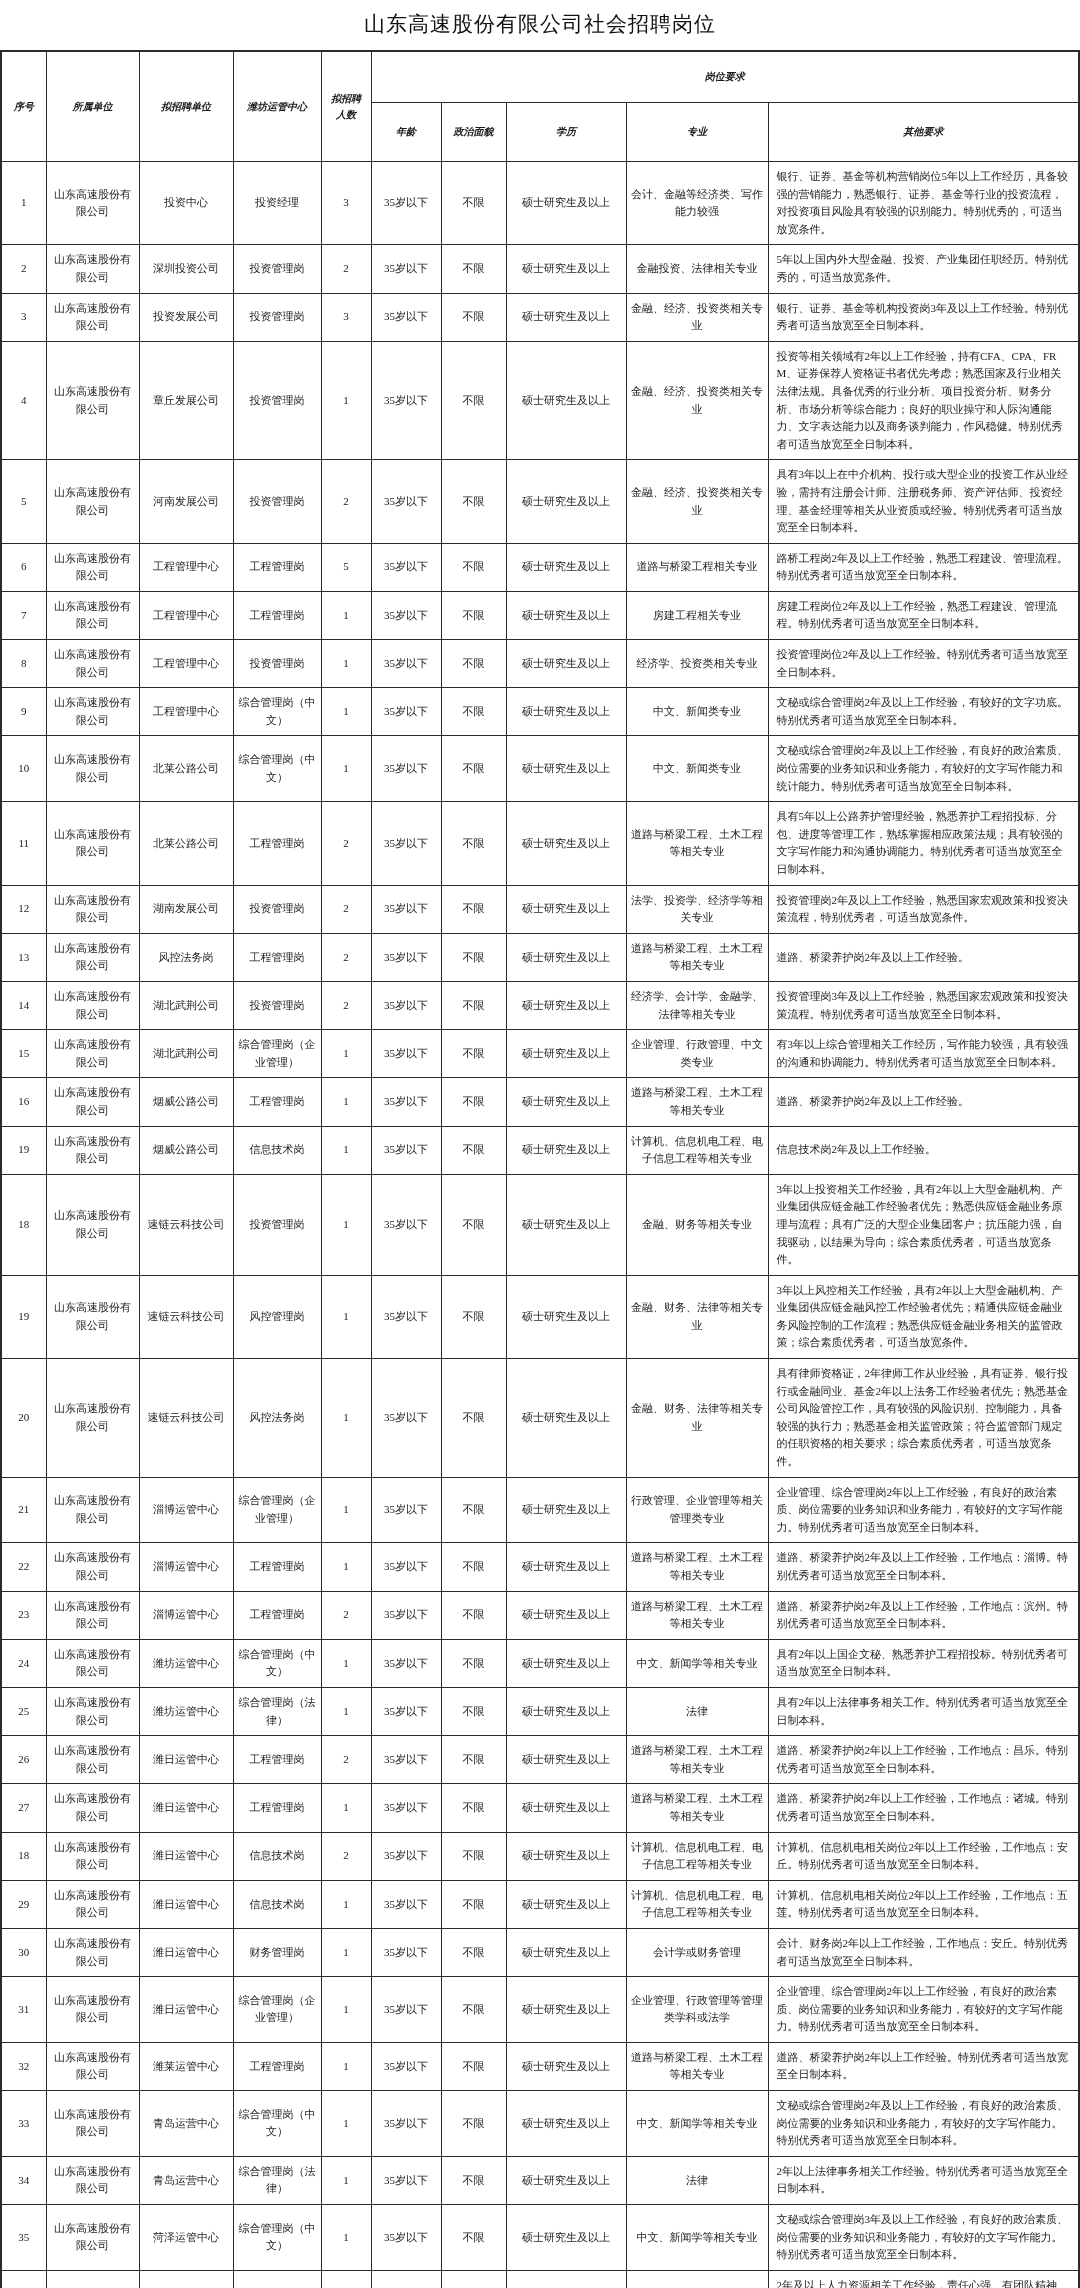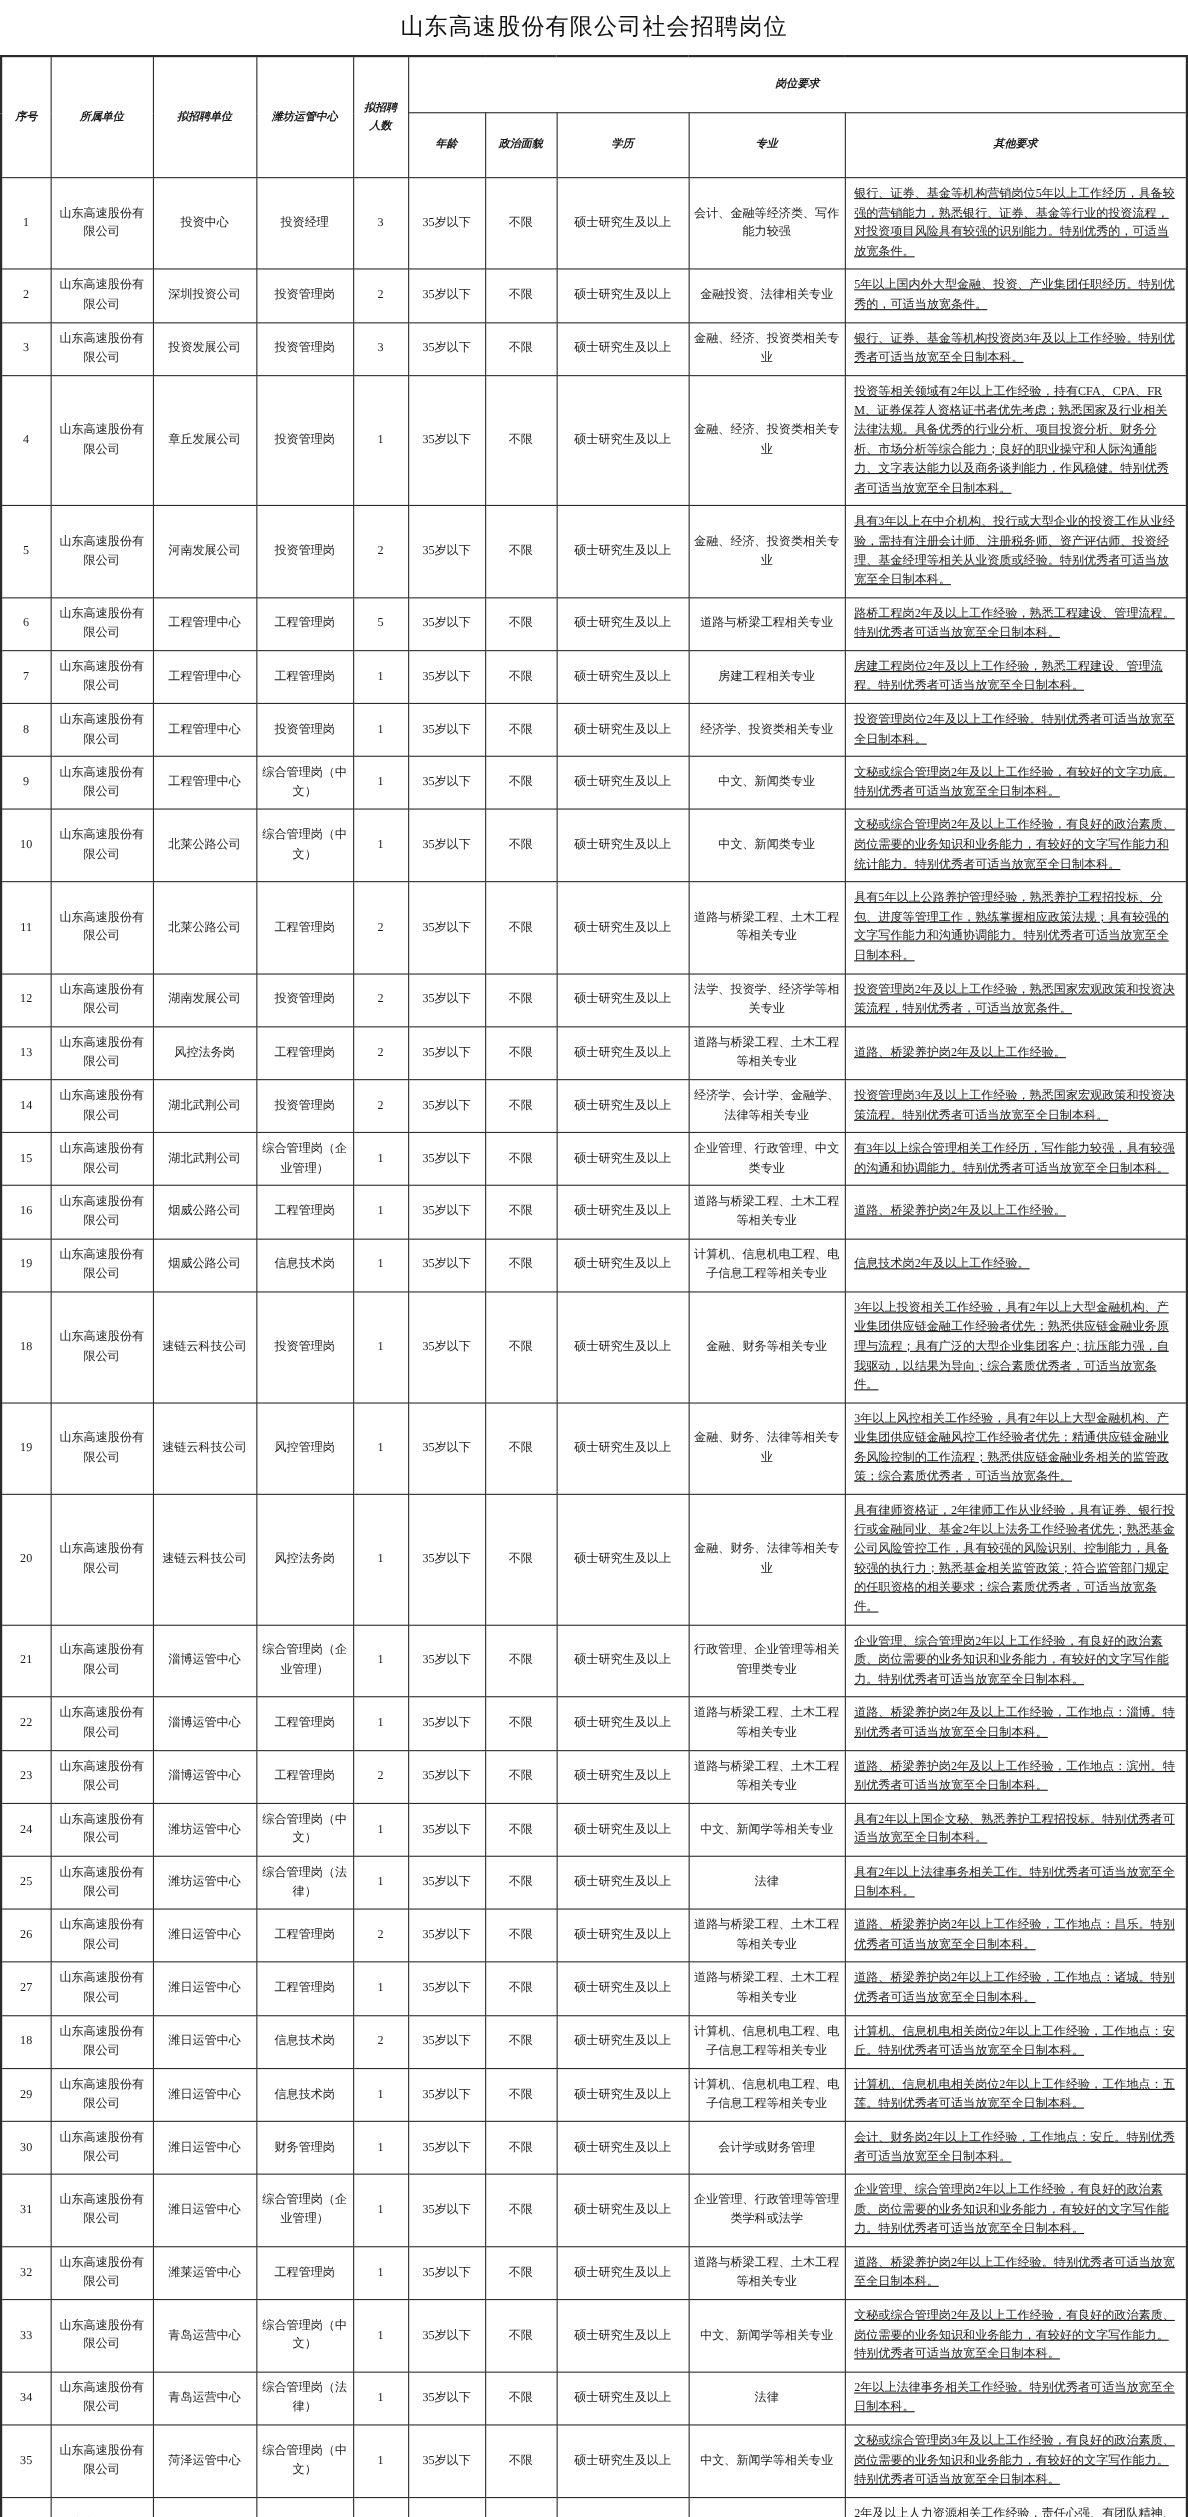--- a/index.html
+++ b/index.html
@@ -44,21 +44,20 @@
     font-weight: bold;
     font-size: 10px;
     padding: 8px 9px;
     font-style: italic;
   }
   .recruit-table thead tr.group-row th { height: 34px; }
   .recruit-table thead tr.sub-row th { height: 42px; }
   .recruit-table td.cell-other {
     text-align: left;
     padding: 6px 8px;
-    text-decoration: underline;
   }
   .recruit-table td.cell-seq { font-size: 11px; }
   
   col.c-seq       { width: 45px;  }
   col.c-affil     { width: 93px;  }
   col.c-recruit   { width: 94px;  }
   col.c-position  { width: 88px;  }
   col.c-count     { width: 50px;  }
   col.c-age       { width: 70px;  }
   col.c-political { width: 65px;  }

